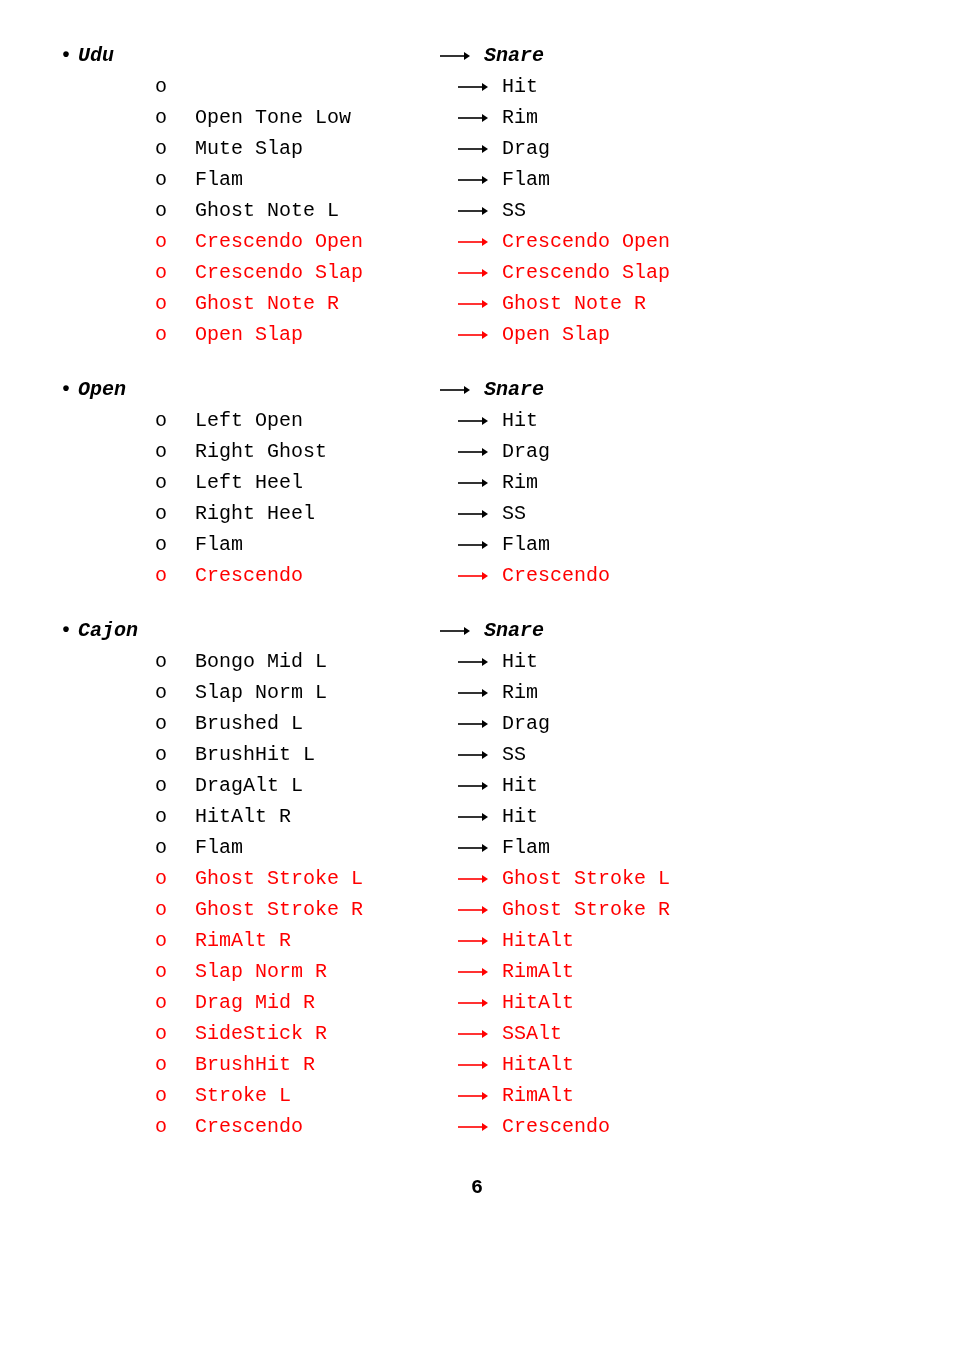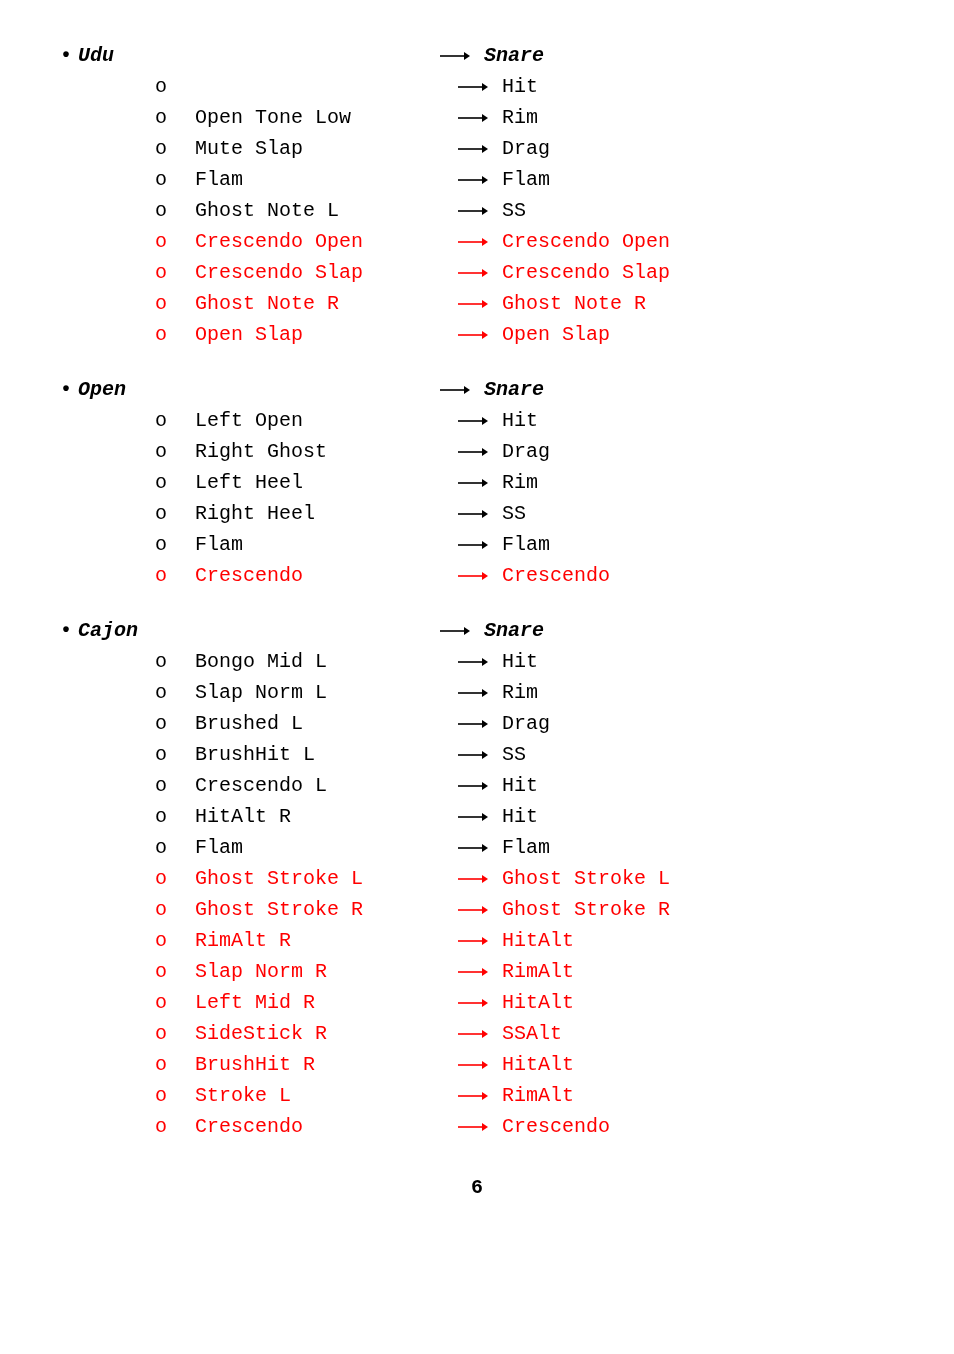--- a/index.html
+++ b/index.html
@@ -328,21 +328,21 @@
           </span>
           <span class="arrow"><svg class="arrow-svg " viewBox="0 0 30 10">
               <line x1="0" y1="5" x2="24" y2="5" stroke="currentColor" stroke-width="1.6"></line>
               <polygon points="24,1 30,5 24,9" fill="currentColor"></polygon>
             </svg></span>
           <span class="right-cell">SS</span>
         </div>
         <div class="row">
           <span class="left-cell">
             <span class="o-mark">o</span>
-            <span>Crescendo L</span>
+            <span>DragAlt L</span>
           </span>
           <span class="arrow"><svg class="arrow-svg " viewBox="0 0 30 10">
               <line x1="0" y1="5" x2="24" y2="5" stroke="currentColor" stroke-width="1.6"></line>
               <polygon points="24,1 30,5 24,9" fill="currentColor"></polygon>
             </svg></span>
           <span class="right-cell">Hit</span>
         </div>
         <div class="row">
           <span class="left-cell">
             <span class="o-mark">o</span>
@@ -405,21 +405,21 @@
           </span>
           <span class="arrow"><svg class="arrow-svg " viewBox="0 0 30 10">
               <line x1="0" y1="5" x2="24" y2="5" stroke="currentColor" stroke-width="1.6"></line>
               <polygon points="24,1 30,5 24,9" fill="currentColor"></polygon>
             </svg></span>
           <span class="right-cell">RimAlt</span>
         </div>
         <div class="row red">
           <span class="left-cell">
             <span class="o-mark">o</span>
-            <span>Left Mid R</span>
+            <span>Drag Mid R</span>
           </span>
           <span class="arrow"><svg class="arrow-svg " viewBox="0 0 30 10">
               <line x1="0" y1="5" x2="24" y2="5" stroke="currentColor" stroke-width="1.6"></line>
               <polygon points="24,1 30,5 24,9" fill="currentColor"></polygon>
             </svg></span>
           <span class="right-cell">HitAlt</span>
         </div>
         <div class="row red">
           <span class="left-cell">
             <span class="o-mark">o</span>

